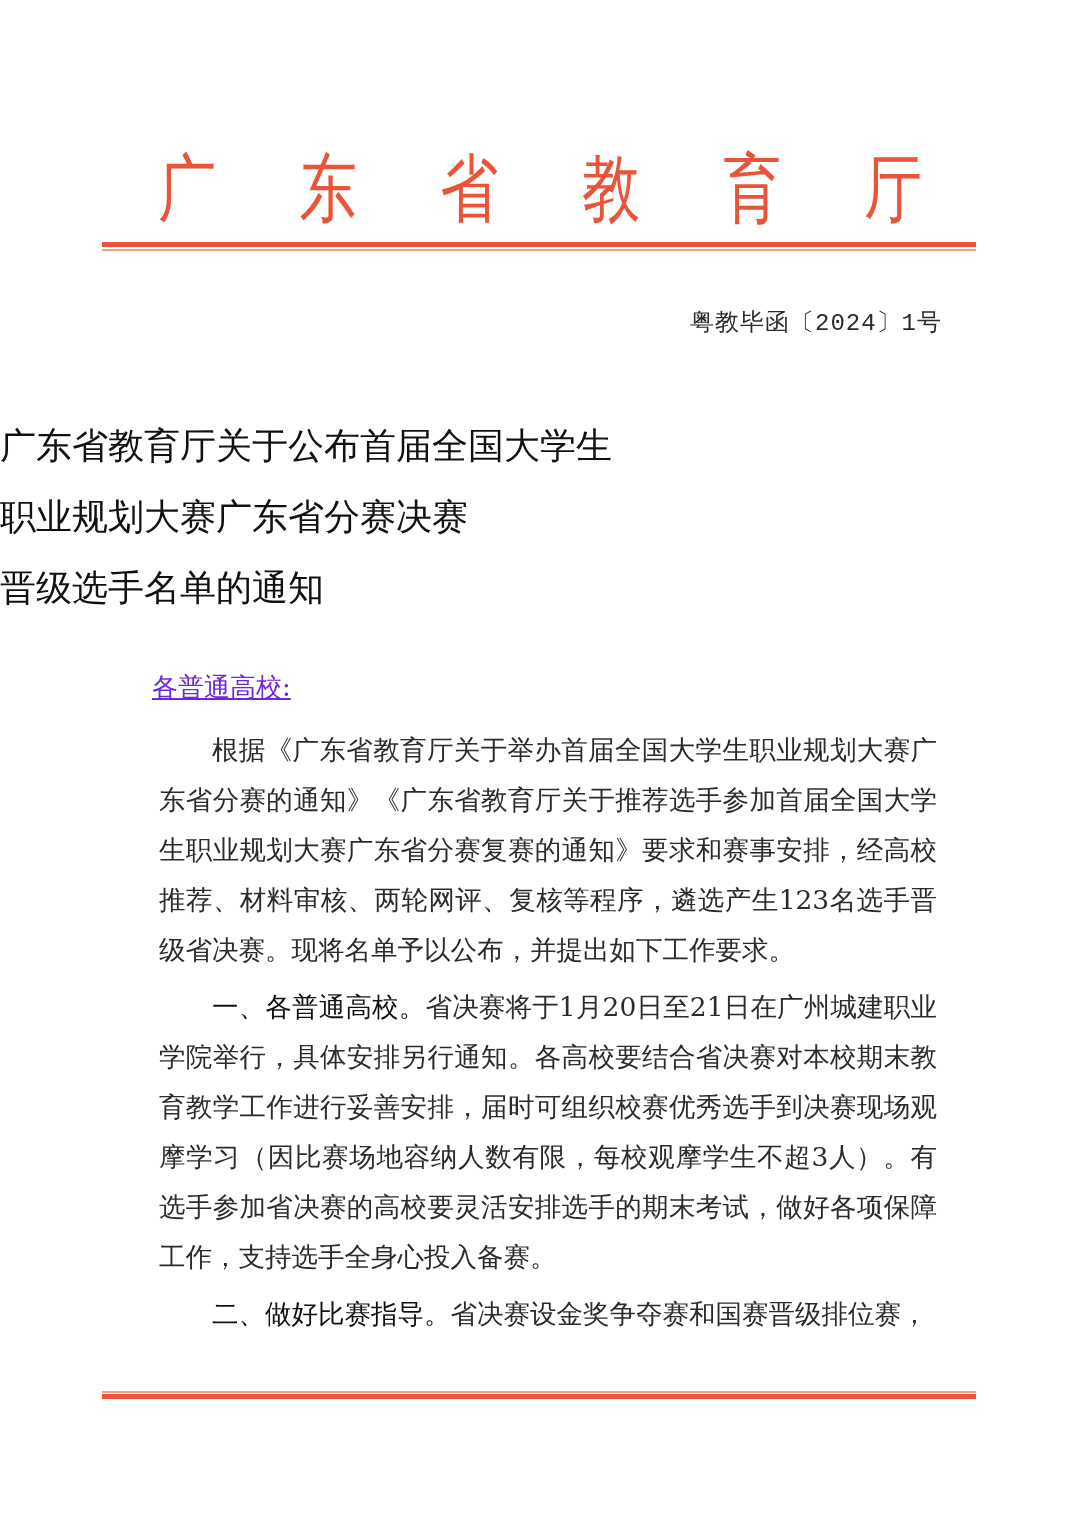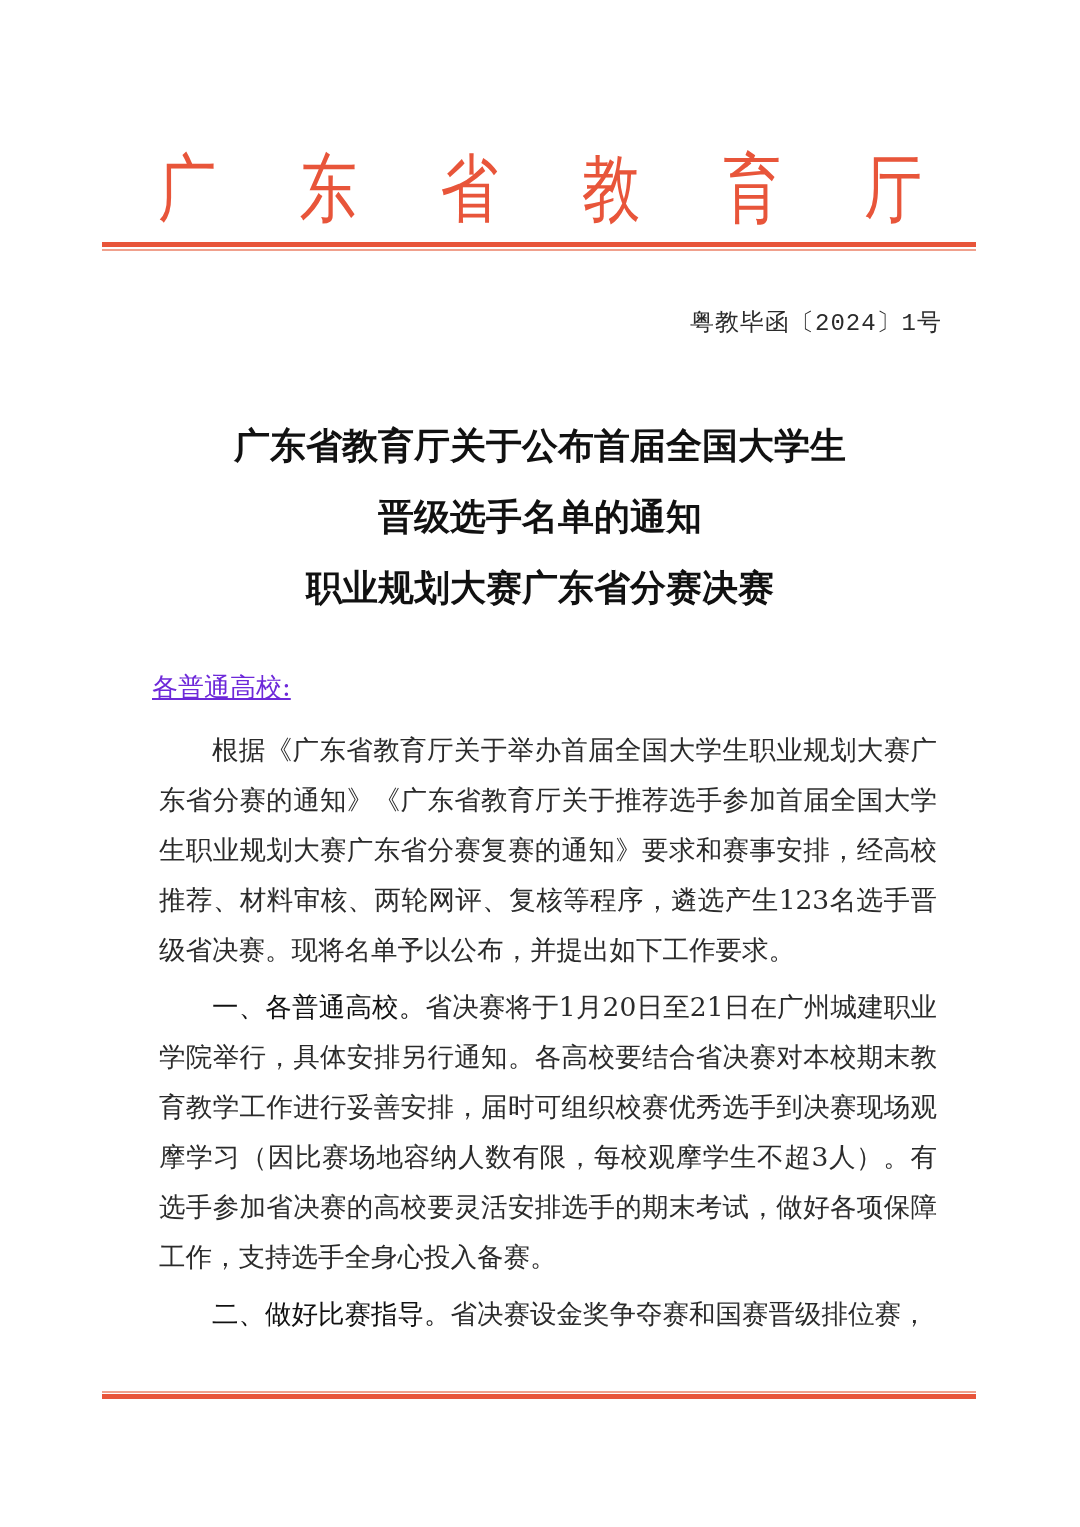--- a/index.html
+++ b/index.html
@@ -10,22 +10,22 @@
   .org-name { position: absolute; left: 150px; top: 140px; width: 780px; height: 100px;
               display: flex; justify-content: space-between; align-items: center;
               color: #e8553a; font-size: 74px; font-family: "DejaVu Serif", serif; }
   .org-name span { display: block; transform: scaleX(0.78); }
 
   .rule-top { position: absolute; left: 102px; top: 242px; width: 874px; height: 5px; background: #e8553a; }
   .rule-top-thin { position: absolute; left: 102px; top: 249px; width: 874px; height: 2px; background: #f0a08c; }
 
   .docnum { position: absolute; right: 138px; top: 306px; font-size: 24px; color: #2b2b2b; letter-spacing: 1px; font-family: Liberation Mono, monospace; }
 
-  .title { position: absolute; left: 0; top: 410px; width: 1080px; text-align: center;
-           font-size: 36px; font-weight: bold; line-height: 71px; color: #111; }
+  .title { position: absolute; left: 0; top: 410px; width: 1080px; text-align: left;
+           font-size: 36px; font-weight: normal; line-height: 71px; color: #111; }
   .title div { display: block; }
 
   .salute { position: absolute; left: 152px; top: 670px; font-size: 26px; color: #6d28d9; text-decoration: underline; }
 
   .body-text { position: absolute; left: 152px; top: 718px; width: 792px; font-size: 26.5px;
                line-height: 50px; color: #2b2b2b; text-align: justify; text-align-last: left; }
   .body-text p { margin: 7px; text-indent: 53px; }
   .body-text p.sec { margin-top: 0; }
   .body-text p.sec2 { margin-top: 6px; }
   .lead { font-family: "DejaVu Sans", "Liberation Sans", sans-serif; font-weight: normal; color: #111; }
@@ -47,22 +47,22 @@
     <span>厅</span>
   </div>
 
   <div class="rule-top"></div>
   <div class="rule-top-thin"></div>
 
   <div class="docnum">粤教毕函〔2024〕1号</div>
 
   <div class="title">
     <div>广东省教育厅关于公布首届全国大学生</div>
+    <div>职业规划大赛广东省分赛决赛</div>
     <div>晋级选手名单的通知</div>
-    <div>职业规划大赛广东省分赛决赛</div>
   </div>
 
   <div class="salute">各普通高校:</div>
 
   <div class="body-text">
     <p>根据《广东省教育厅关于举办首届全国大学生职业规划大赛广东省分赛的通知》《广东省教育厅关于推荐选手参加首届全国大学生职业规划大赛广东省分赛复赛的通知》要求和赛事安排，经高校推荐、材料审核、两轮网评、复核等程序，遴选产生123名选手晋级省决赛。现将名单予以公布，并提出如下工作要求。</p>
     <p class="sec"><span class="lead">一、各普通高校。</span><span>省决赛将于1月20日至21日在广州城建职业学院举行，具体安排另行通知。各高校要结合省决赛对本校期末教育教学工作进行妥善安排，届时可组织校赛优秀选手到决赛现场观摩学习（因比赛场地容纳人数有限，每校观摩学生不超3人）。有选手参加省决赛的高校要灵活安排选手的期末考试，做好各项保障工作，支持选手全身心投入备赛。</span></p>
     <p class="sec2"><span class="lead">二、做好比赛指导。</span><span>省决赛设金奖争夺赛和国赛晋级排位赛，</span></p>
   </div>
 

